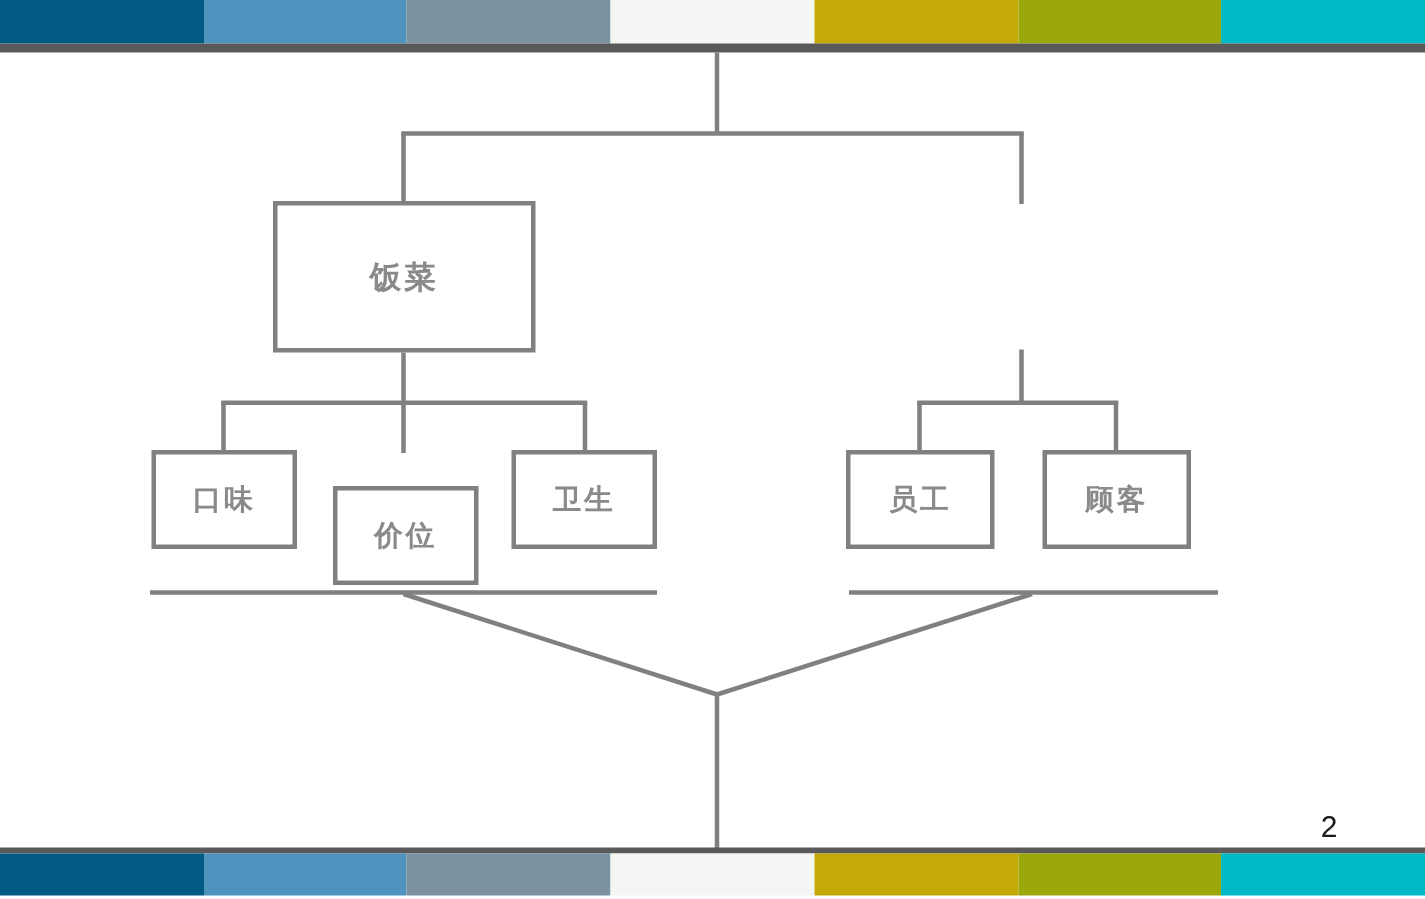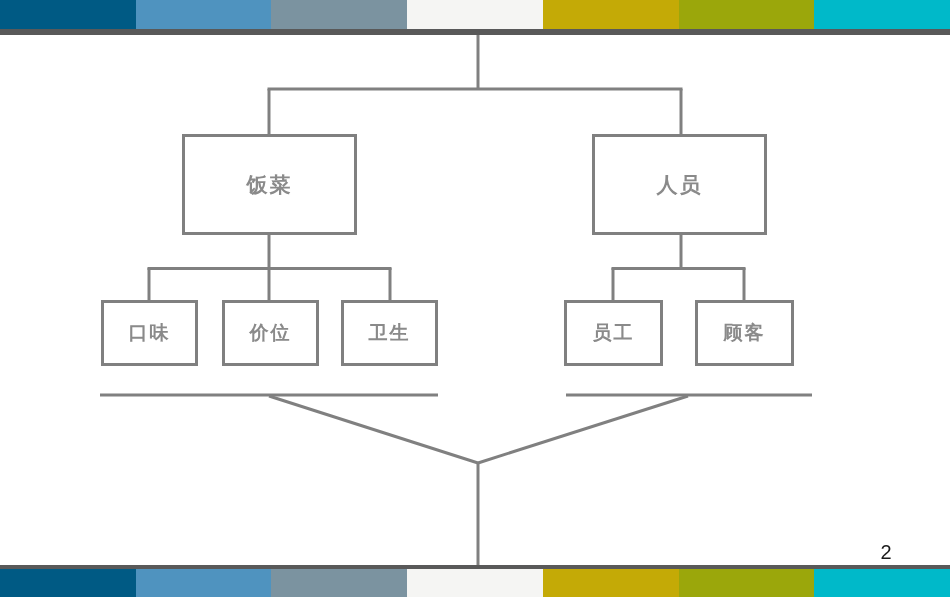--- a/index.html
+++ b/index.html
@@ -47,21 +47,21 @@
     color:var(--c-text);
     font-weight:bold;
     letter-spacing:2px;
     text-align:center;
   }
   .node-l1{width:175px;height:101px;top:134px;font-size:21px;}
   .node-l2{width:97px;height:66px;top:300px;font-size:19px;}
   #box-fancai{left:182px;}
   #box-renyuan{left:592px;}
   #box-kouwei{left:101px;}
-  #box-jiawei{left:222px;}
+  #box-jiawei{left:222px;margin-top:24px;}
   #box-weisheng{left:341px;font-family:Liberation Serif, serif;}
   #box-yuangong{left:564px;width:99px;}
   #box-guke{left:695px;width:99px;}
   
   .page-number{
     position:absolute;
     left:876px;top:541px;
     width:20px;
     font-size:20px;
     color:#1a1a1a;
@@ -106,23 +106,20 @@
     <line x1="566" y1="395" x2="812" y2="395"></line>
 
     <line x1="269" y1="396" x2="478" y2="463"></line>
     <line x1="688" y1="396" x2="478" y2="463"></line>
     <line x1="478" y1="462" x2="478" y2="567"></line>
   </svg>
 
   <div class="node node-l1" id="box-fancai">
     <span>饭菜</span>
   </div>
-  <div class="node node-l1" id="box-renyuan">
-    <span>人员</span>
-  </div>
 
   <div class="node node-l2" id="box-kouwei">
     <span>口味</span>
   </div>
   <div class="node node-l2" id="box-jiawei">
     <span>价位</span>
   </div>
   <div class="node node-l2" id="box-weisheng">
     <span>卫生</span>
   </div>

